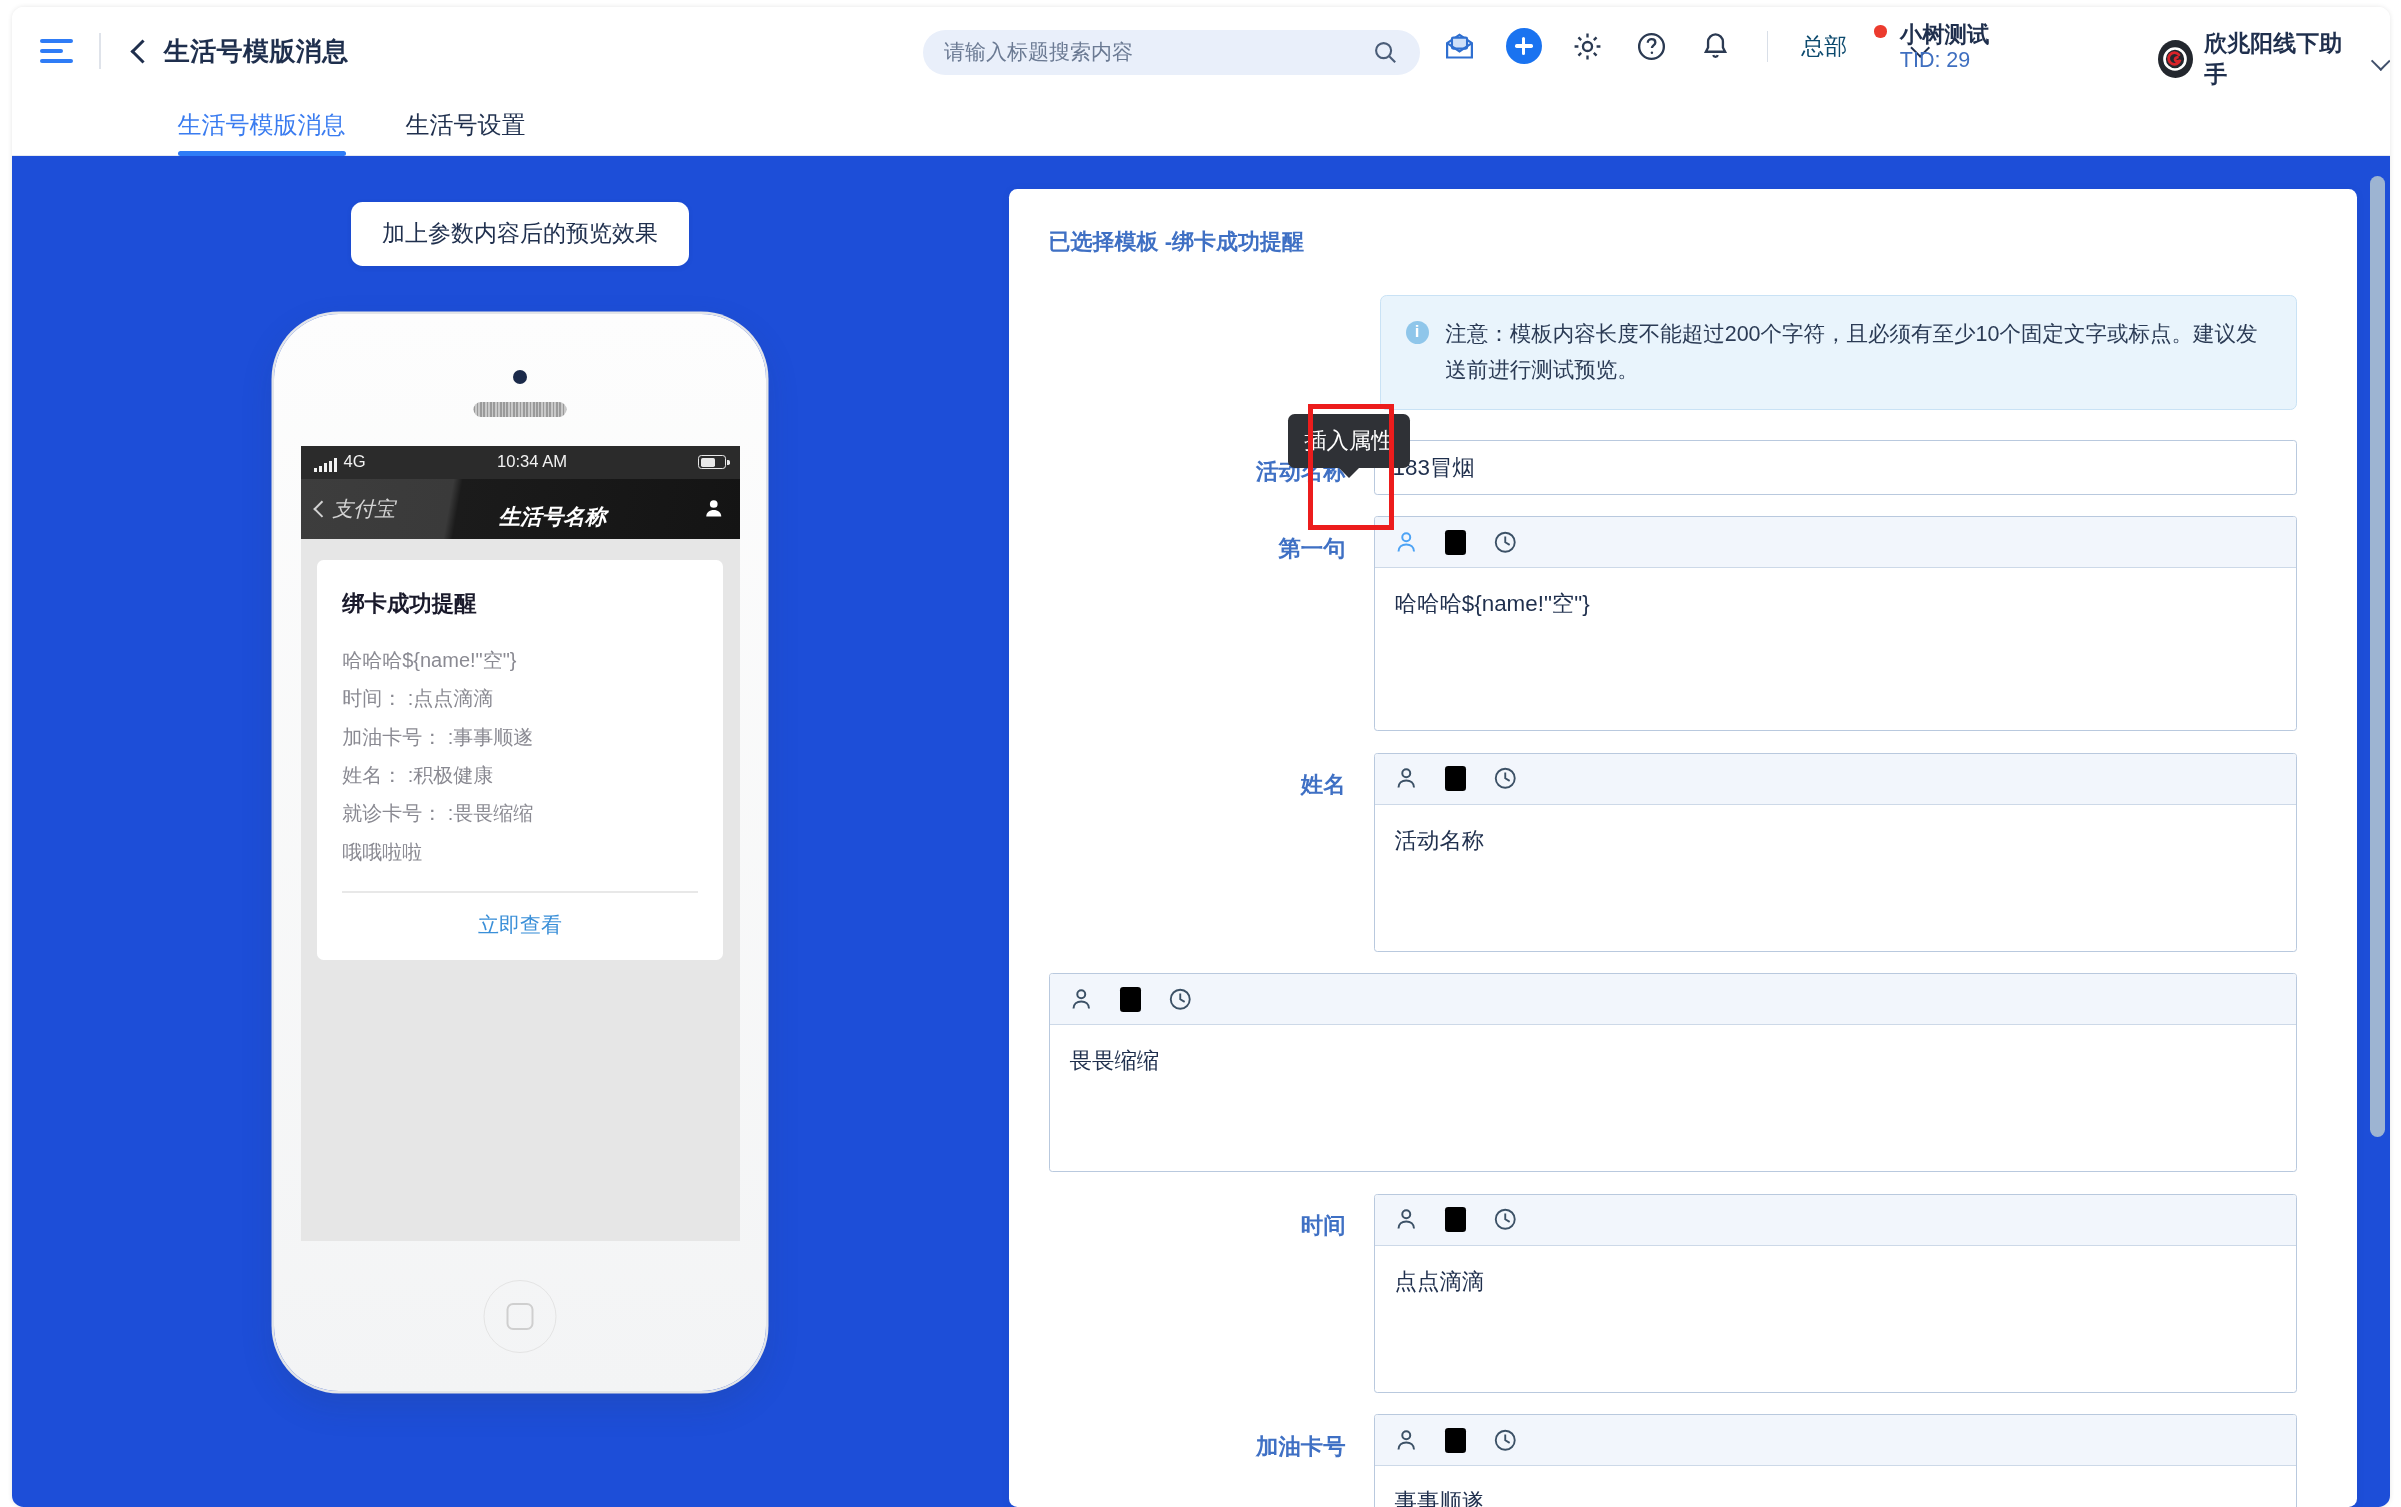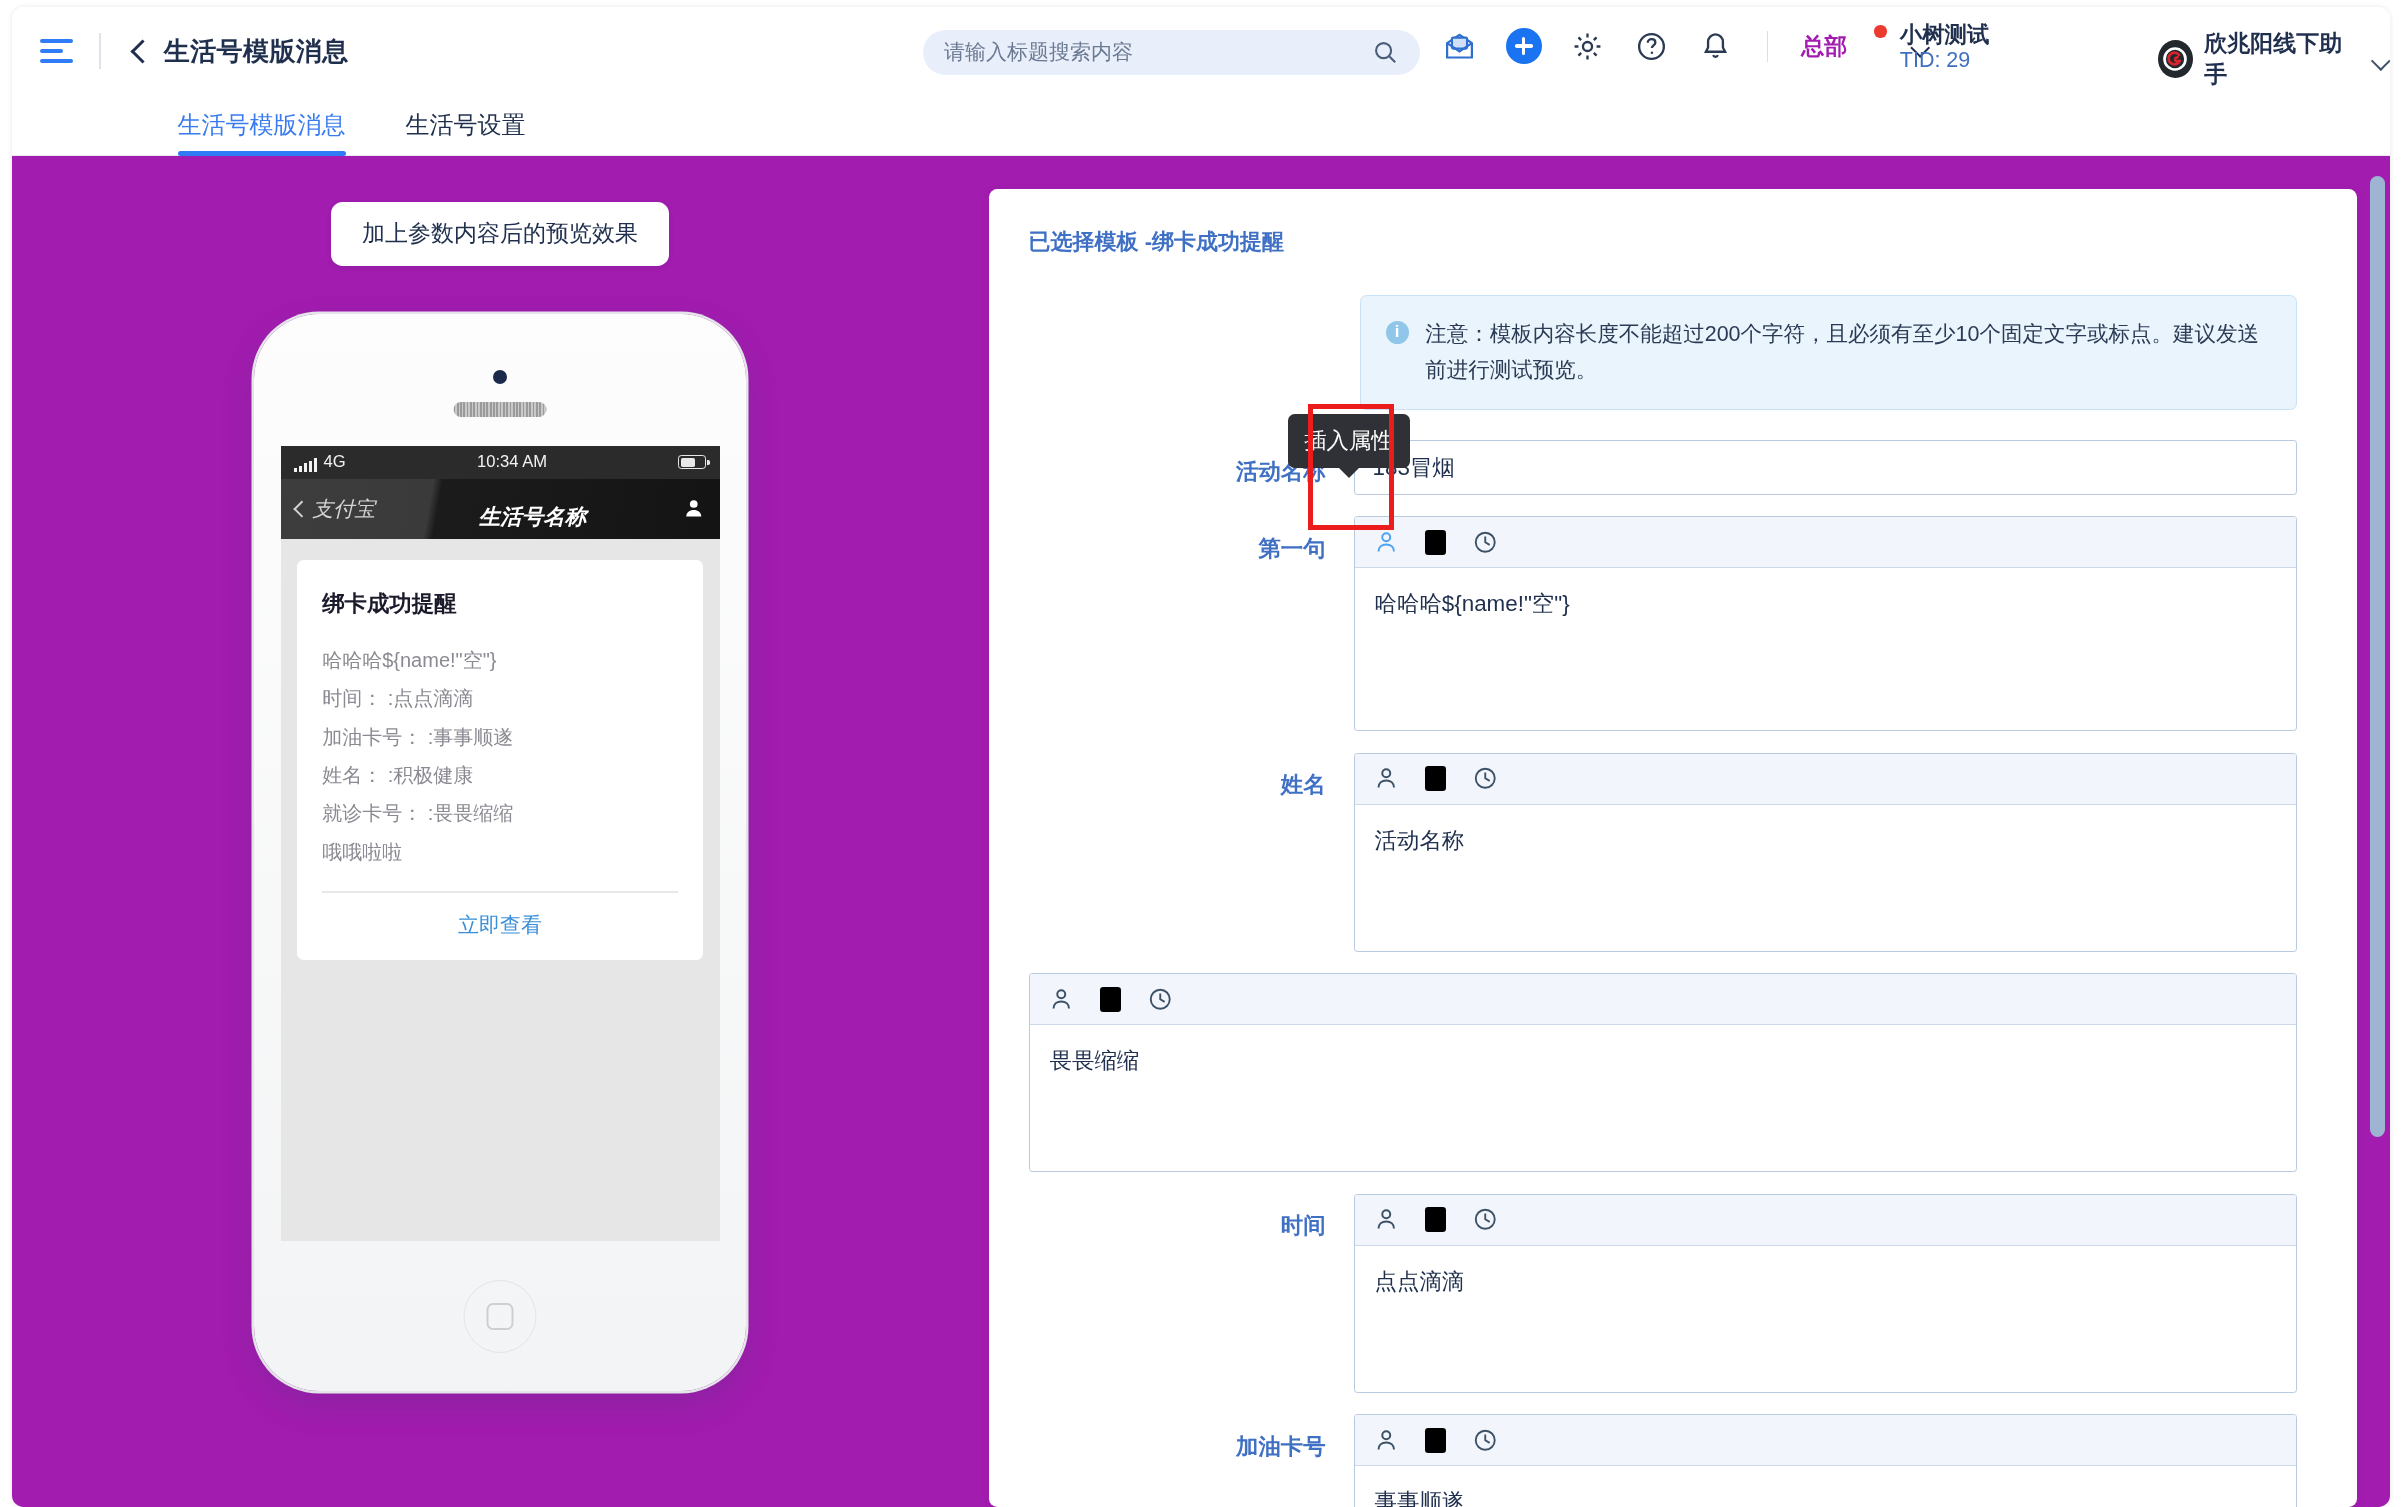--- a/index.html
+++ b/index.html
@@ -89,21 +89,21 @@
     cursor: pointer;
   }
   .plus-btn::before, .plus-btn::after {
     content: ""; position: absolute; background: #fff; border-radius: 1.7px;
   }
   .plus-btn { position: relative; }
   .plus-btn::before { width: 18px; height: 3.3px; }
   .plus-btn::after { width: 3.3px; height: 18px; }
 
   .org-divider { width: 1.7px; height: 31px; background: #d9dfe8; margin: 0 5px; }
-  .org-name { font-size: 23px; color: #a21caf; font-weight: 700; }
+  .org-name { font-size: 23px; color: #0c4a6e; font-weight: 400; }
   .chev-down {
     width: 18px; height: 10.8px; position: relative; margin-left: 38px; cursor: pointer;
   }
   .chev-down::before {
     content: ""; position: absolute; left: 0; top: 0;
     width: 12.4px; height: 12.4px;
     border-right: 2.5px solid #1f2f4d; border-bottom: 2.5px solid #1f2f4d;
     transform: rotate(45deg);
   }
 
@@ -165,23 +165,24 @@
   .tab.active { color: #3a7cf0; }
   .tab.active::after {
     content: ""; position: absolute; left: 0; right: 0; bottom: -1.7px;
     height: 5px; background: #2f7cf6; border-radius: 2.5px;
   }
 
   
   .body-area {
     position: relative;
     height: calc(1500px - 89px - 60px);
-    background: #a21caf;
+    background: #1d4ed8;
     display: flex;
     overflow: hidden;
+    padding-left: 20px;
   }
 
   
   .preview-col {
     width: 977px;
     position: relative;
     display: flex; flex-direction: column; align-items: center;
     padding-top: 46px;
   }
   .preview-chip {

